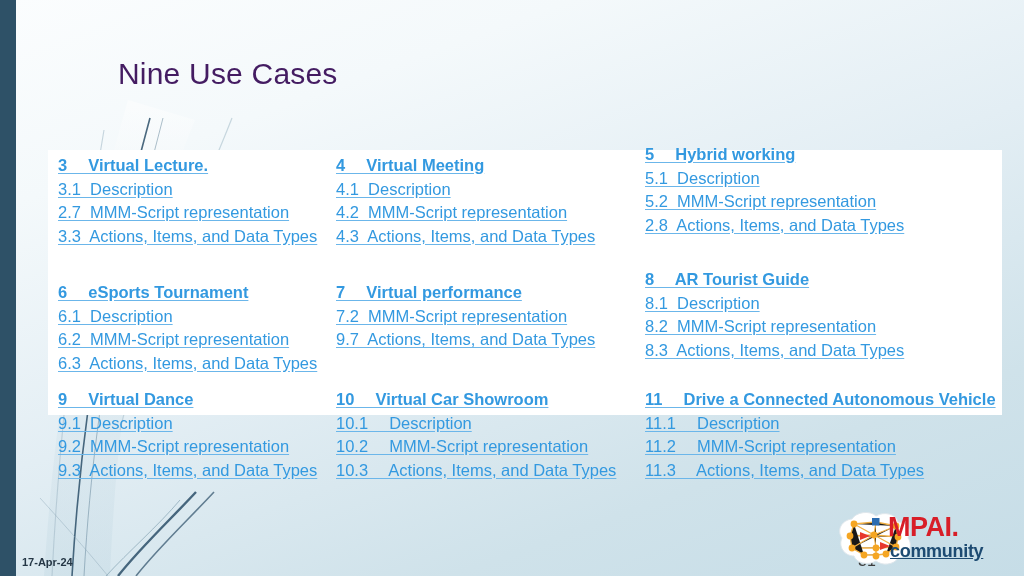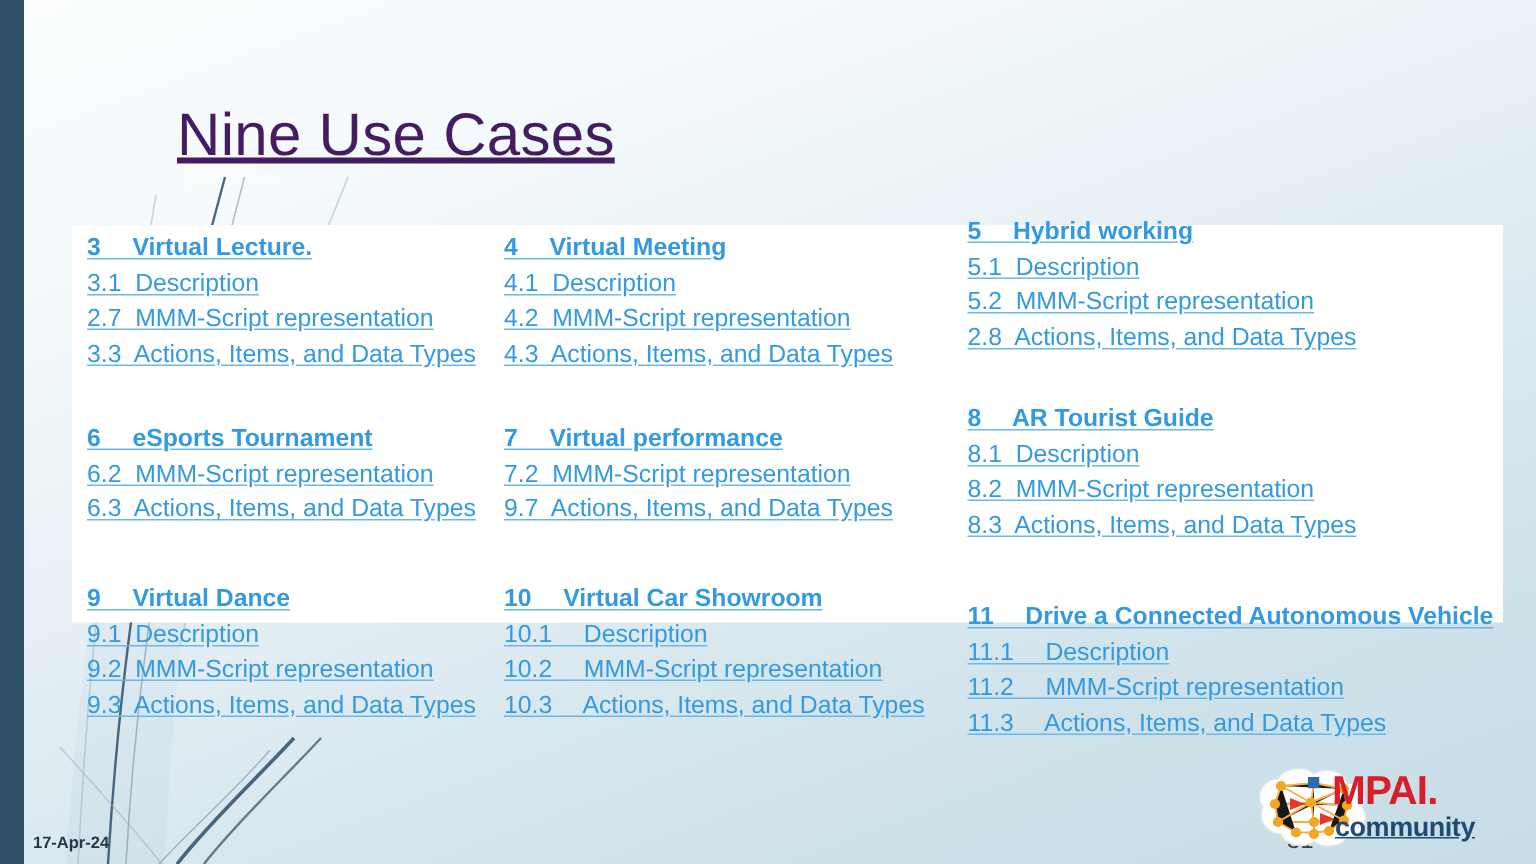--- a/index.html
+++ b/index.html
@@ -27,26 +27,25 @@
     position: absolute;
     left: 0; top: 0;
     width: 1024px; height: 576px;
     pointer-events: none;
   }
 
   
   .title {
     position: absolute;
     left: 118px;
-    top: 68px;
-    font-size: 40px;
+    top: 57px;
+    font-size: 30px;
     color: #441c62;
     letter-spacing: 0.2px;
     white-space: nowrap;
-    text-decoration: underline;
   }
 
   
   .panel {
     position: absolute;
     left: 48px;
     top: 150px;
     width: 954px;
     height: 265px;
     background: #ffffff;
@@ -61,21 +60,21 @@
   .col-3 { left: 597px; width: 357px; }
 
   .group { position: absolute; left: 0; white-space: nowrap; }
 
   .g-r1 { top: 4px; }
   .g-r2 { top: 131px; }
   .g-r3 { top: 238px; }
 
   .col-3 .g-r1 { top: -7px; }
   .col-3 .g-r2 { top: 118px; }
-  .col-3 .g-r3 { top: 250px; }
+  .col-3 .g-r3 { top: 238px; }
 
   .lnk {
     display: block;
     color: #3399e0;
     text-decoration: underline;
     text-decoration-color: #6bb6ea;
     text-underline-offset: 2px;
     font-size: 16.5px;
     line-height: 23.5px;
     white-space: pre;
@@ -165,20 +164,21 @@
 
     <div class="col col-1">
       <div class="group g-r1">
         <span class="lnk head">3  Virtual Lecture.</span>
         <span class="lnk">3.1  Description</span>
         <span class="lnk">2.7  MMM-Script representation</span>
         <span class="lnk">3.3  Actions, Items, and Data Types</span>
       </div>
       <div class="group g-r2">
         <span class="lnk head">6  eSports Tournament</span>
+        <span class="lnk">6.1  Description</span>
         <span class="lnk">6.2  MMM-Script representation</span>
         <span class="lnk">6.3  Actions, Items, and Data Types</span>
       </div>
       <div class="group g-r3">
         <span class="lnk head">9  Virtual Dance</span>
         <span class="lnk">9.1  Description</span>
         <span class="lnk">9.2  MMM-Script representation</span>
         <span class="lnk">9.3  Actions, Items, and Data Types</span>
       </div>
     </div>

